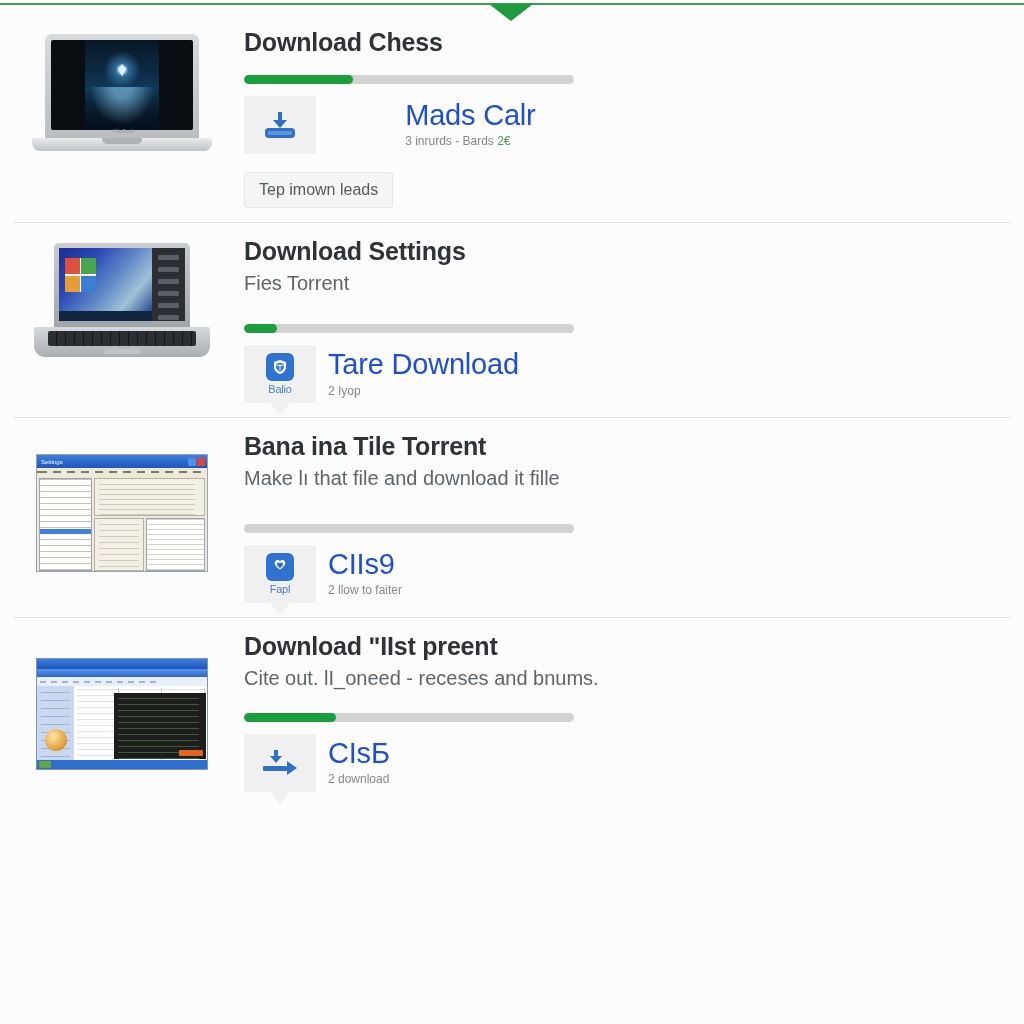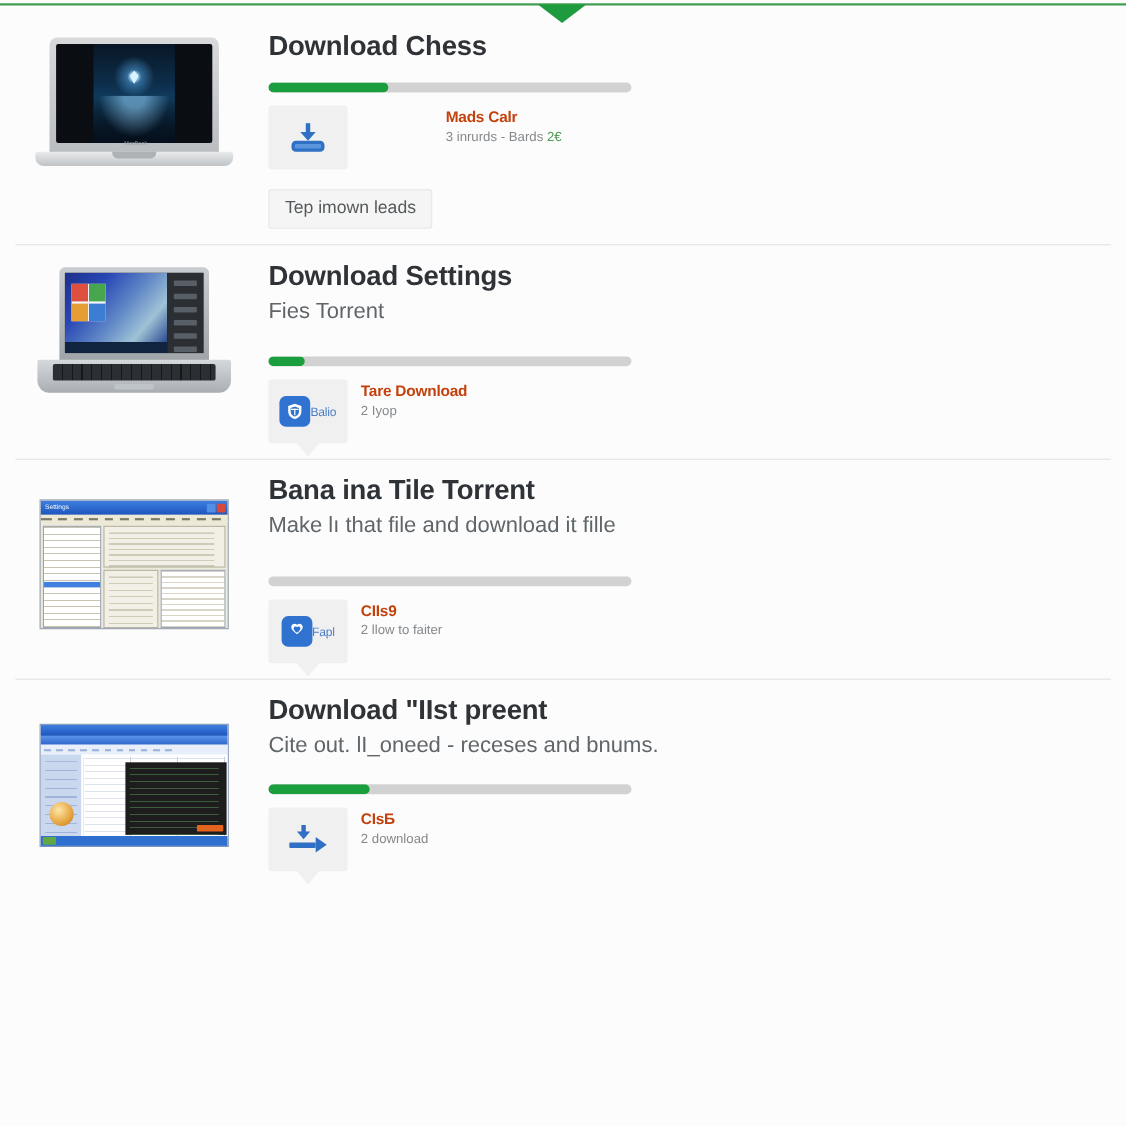--- a/index.html
+++ b/index.html
@@ -71,41 +71,41 @@
   }
 
   
   .badge-row { display:flex; align-items:flex-start; margin-top:12px; }
 
   .badge {
     position:relative;
     width:72px; height:58px;
     background:#f0f0f0;
     border-radius:3px;
-    display:flex; flex-direction:row;
+    display:flex; flex-direction:column;
     align-items:center; justify-content:center;
     flex:0 0 auto;
   }
   .badge.with-tail::after {
     content:"";
     position:absolute; left:50%; top:57px;
     margin-left:-11px;
     width:0; height:0;
     border-left:11px solid transparent;
     border-right:11px solid transparent;
     border-top:13px solid #f0f0f0;
   }
   .badge .bsub {
     font-size:11px; color:#4a7fc8; margin-top:2px;
     letter-spacing:-0.2px;
   }
 
   .meta { margin-left:12px; padding-top:2px; }
   .meta .m1 {
-    font-size:14px; color:#c2410c; font-weight:bold;
+    font-size:29px; color:#1d4ed8; font-weight:normal;
     line-height:1.18; letter-spacing:-0.2px;
   }
   .meta .m2 {
     font-size:12px; color:#85898c; margin-top:2px;
   }
   .meta .m2 .leaf { color:#4e9b55; }
 
   
   .tooltip {
     margin-top:18px;

